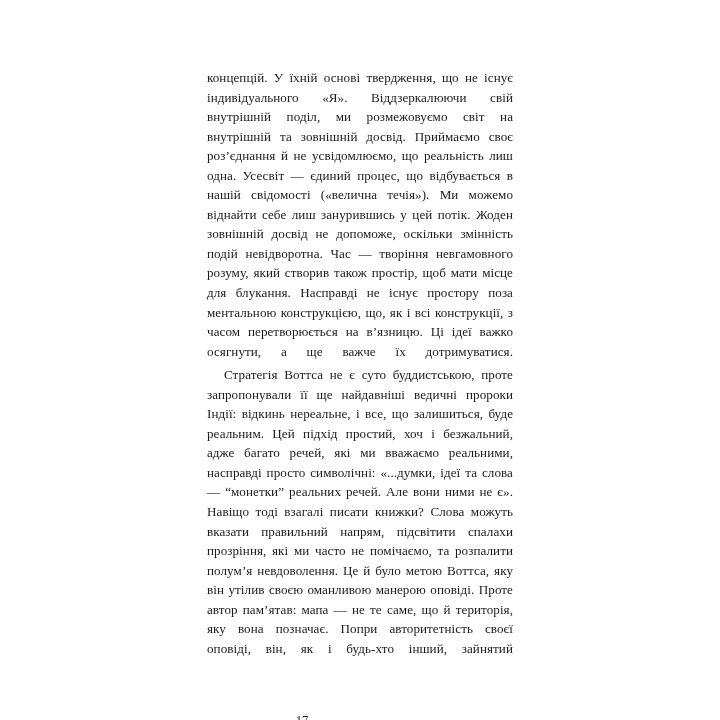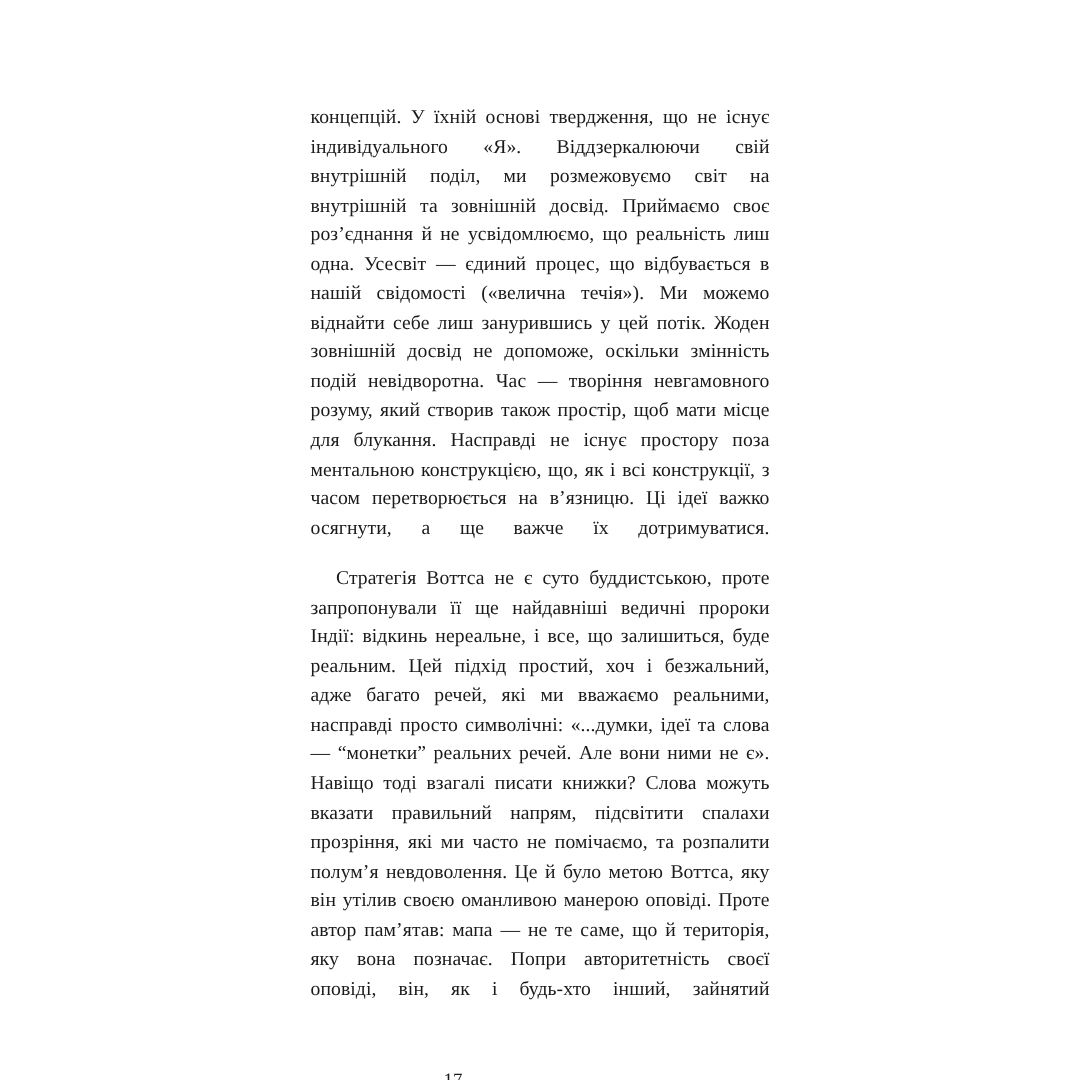--- a/index.html
+++ b/index.html
@@ -35,21 +35,21 @@
     text-align-last: justify;
     letter-spacing: 0.06px;
     word-spacing: 0.1px;
     -webkit-hyphens: manual;
     hyphens: manual;
   }
   .para.indent {
     text-indent: 17px;
   }
   .para + .para {
-    margin-top: 14px;
+    margin-top: 4px;
   }
   .folio {
     position: absolute;
     left: 0;
     top: 713px;
     width: 604px;
     text-align: center;
     font-size: 12.6px;
     color: #1a1a1a;
   }

